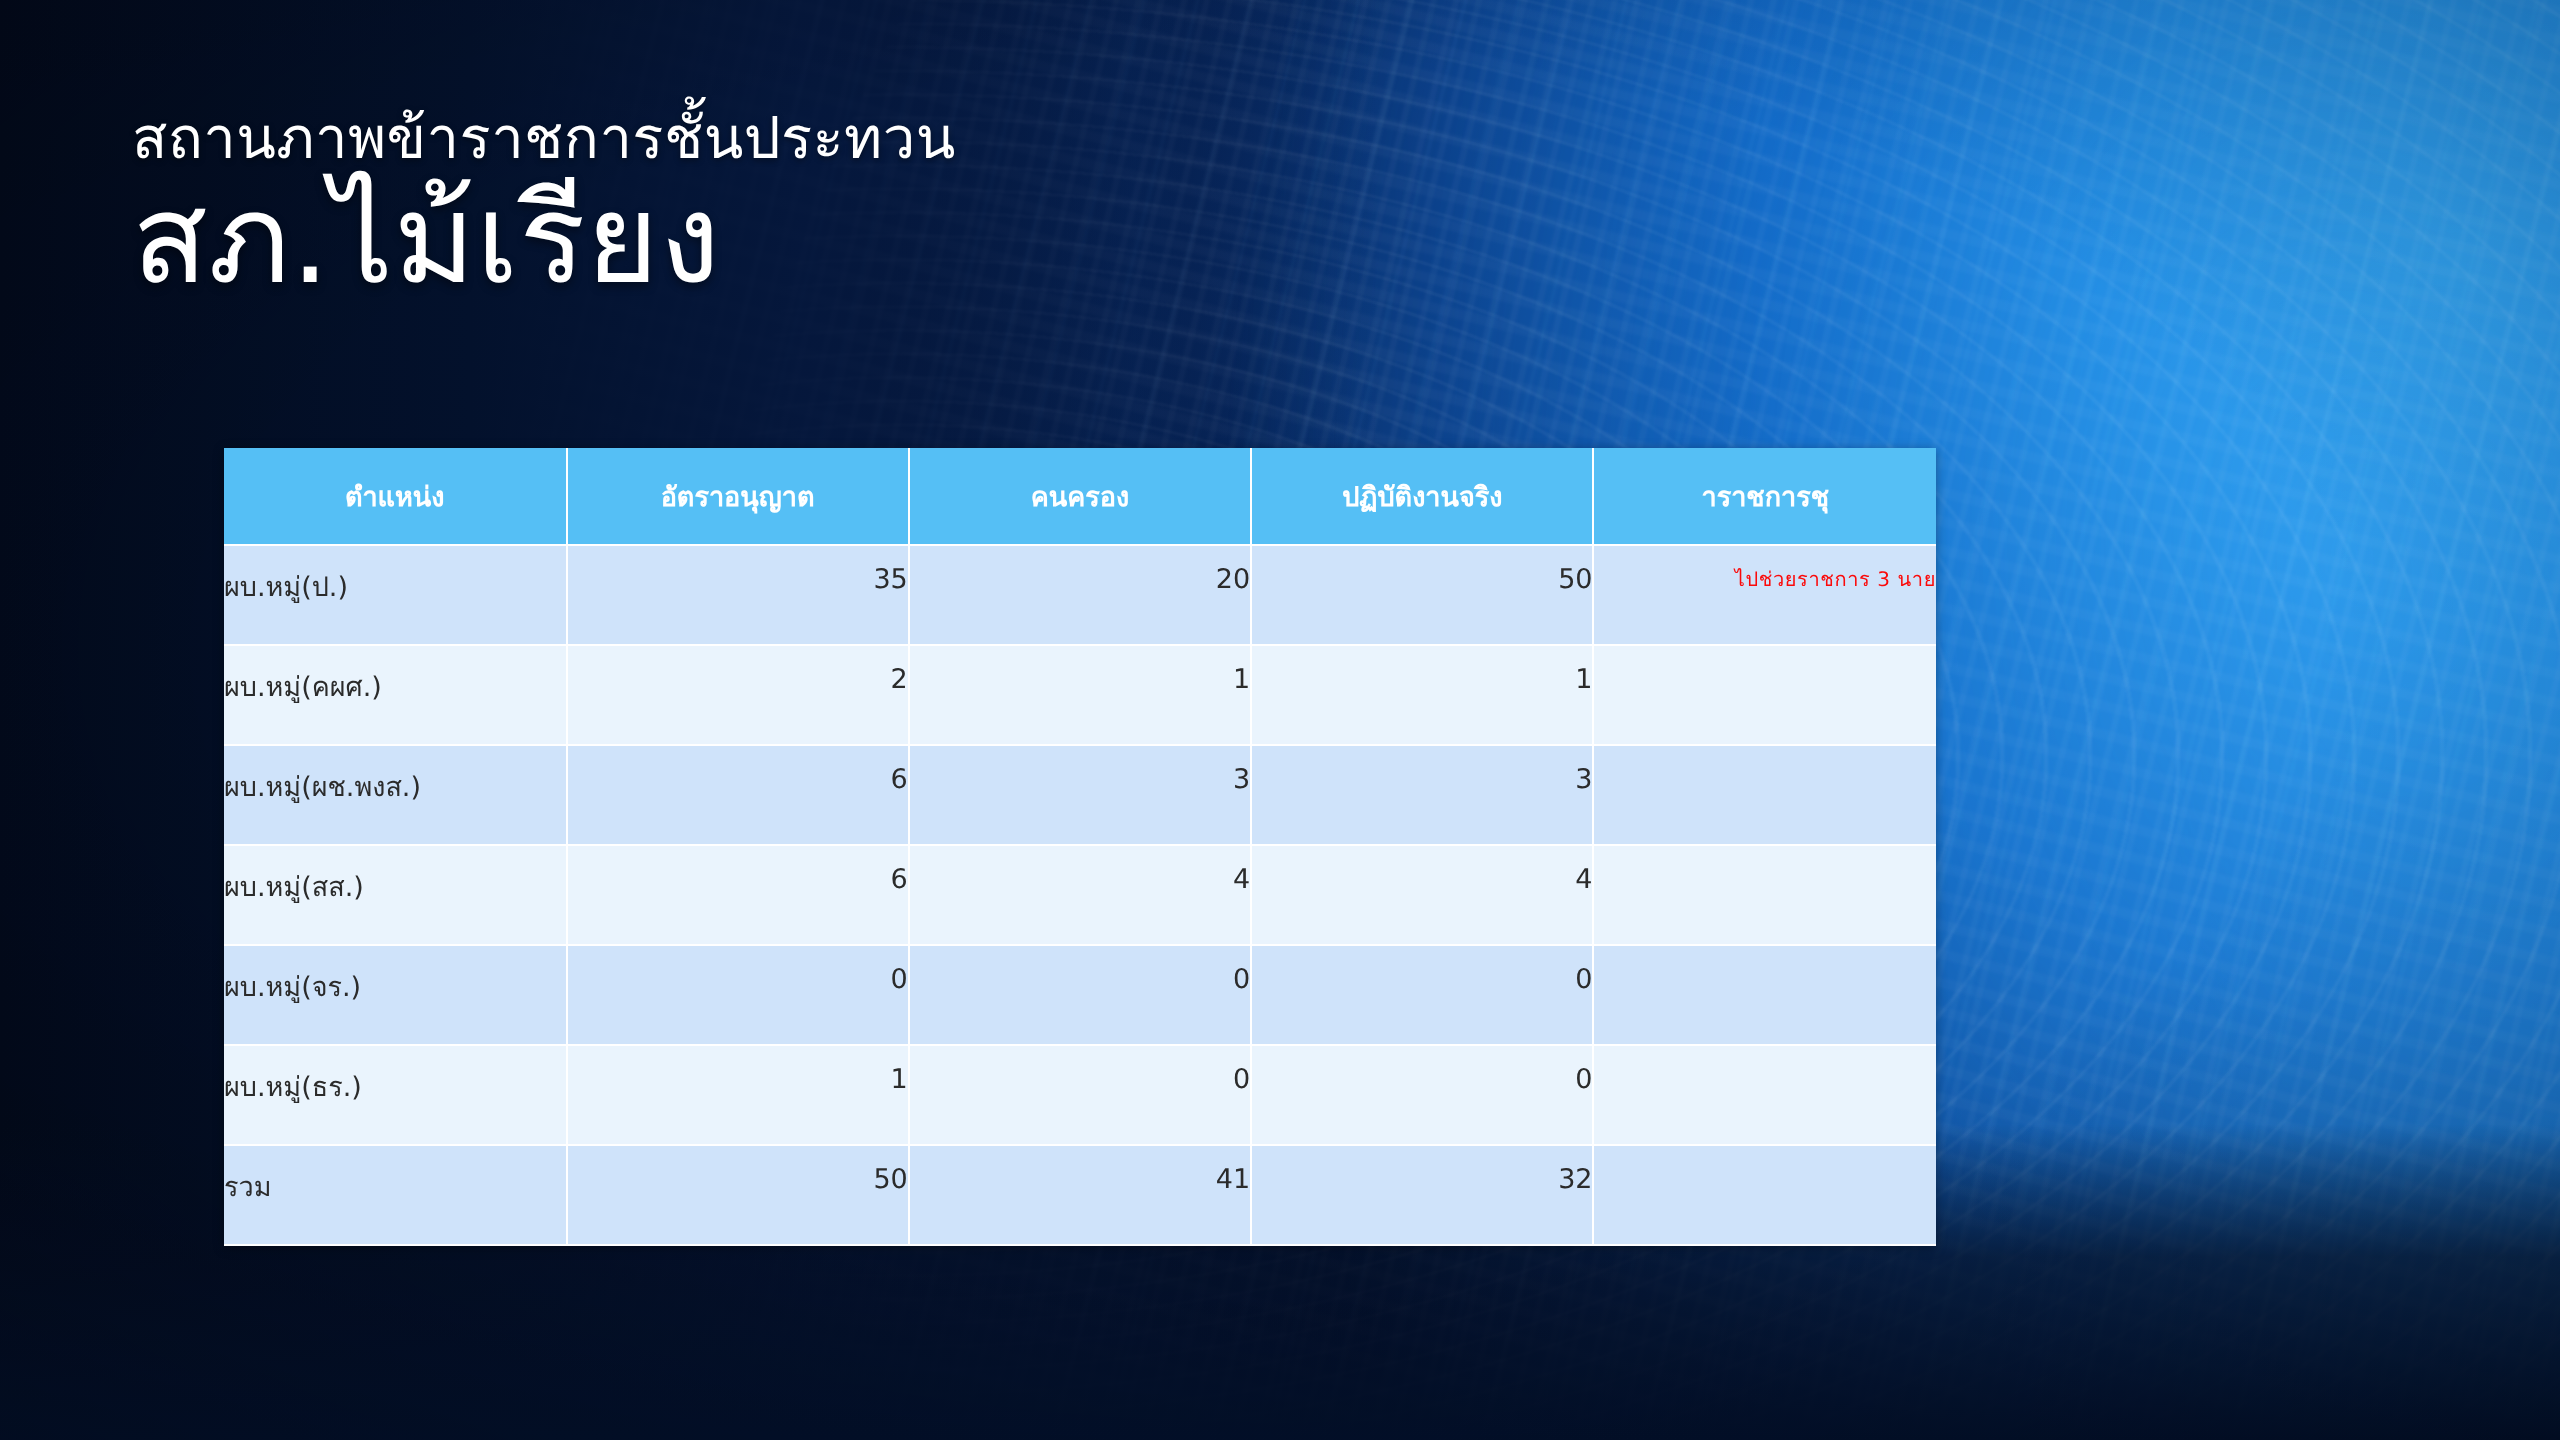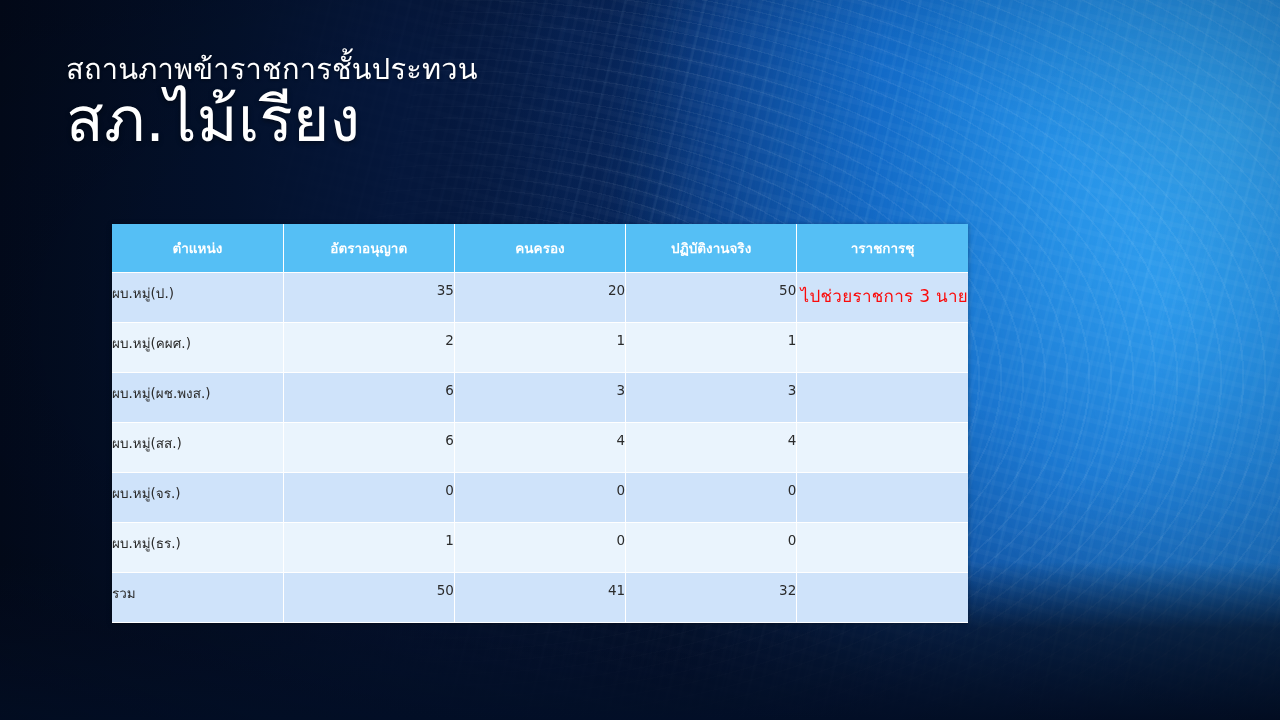--- a/index.html
+++ b/index.html
@@ -111,21 +111,21 @@
     text-align:right;
     vertical-align:top;
     padding-top:9px;
     border-right:1px solid #ffffff;
     border-bottom:1px solid #ffffff;
   }
   tbody td:last-child{ border-right:none; }
   tbody tr:nth-child(odd)  td{ background:#cfe3fa; }
   tbody tr:nth-child(even) td{ background:#eaf4fd; }
   tbody td.pos{ text-align:left; padding-right:24px; }
-  tbody td.note{ color:#fb0a0a; font-size:17px; letter-spacing:.3px; }
+  tbody td.note{ color:#fb0a0a; font-size:10px; letter-spacing:.3px; }
 </style>
 </head>
 <body>
 
 <div id="slide">
 
   <div class="bg-base"></div>
   <div class="bg-sweep"></div>
   <div class="stripes"></div>
   <div class="stripes-2"></div>

